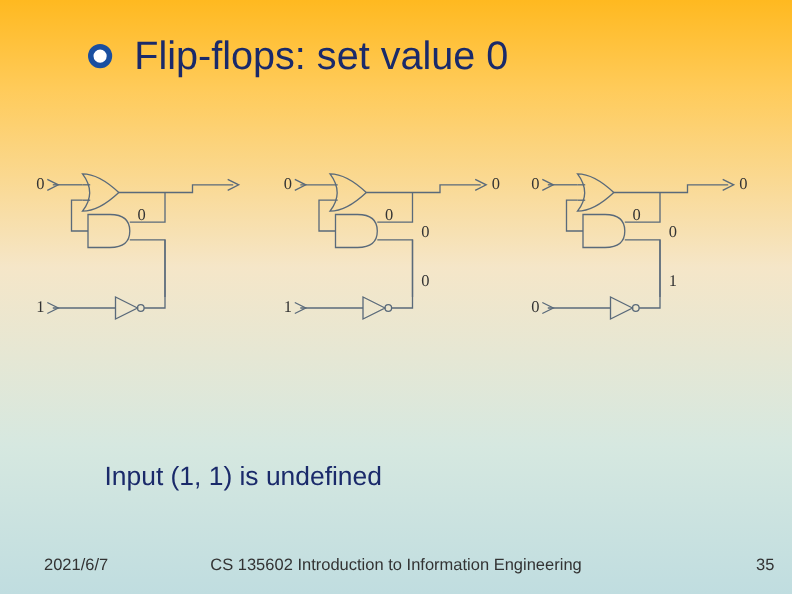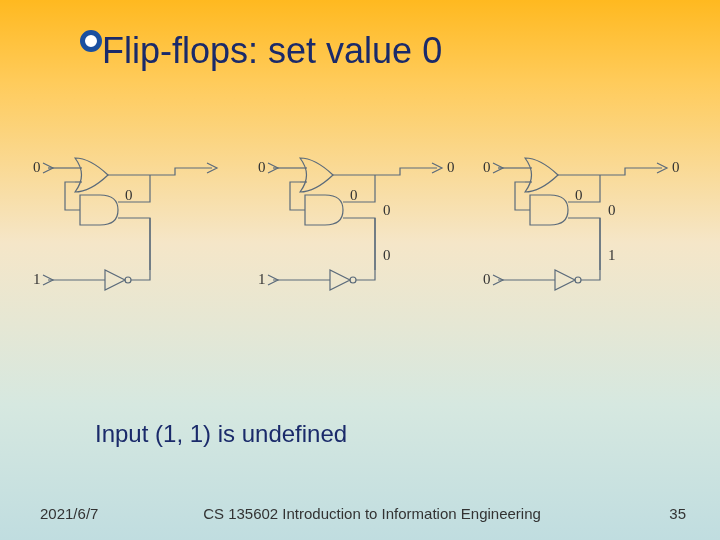--- a/index.html
+++ b/index.html
@@ -9,20 +9,22 @@
     background: linear-gradient(to bottom, #ffb920 0%, #ffcb5a 15%, #f5e6c8 45%, #d6e8e0 75%, #c0dde0 100%);
     font-family: Arial, sans-serif;
     position: relative;
     overflow: hidden;
   }
   .title-row {
     position: absolute;
     top: 30px;
     left: 80px;
     display: flex;
+    align-items: center;
+    gap: 20px;
   }
   .bullet {
     width: 22px;
     height: 22px;
     border: 5px solid #1a4fa0;
     border-radius: 50%;
     background: #fff;
   }
   .title {
     font-size: 36px;
@@ -51,25 +53,25 @@
     color: #1a2a6a;
     text-align: center;
   }
   .footer {
     position: absolute;
     bottom: 18px;
     left: 0;
     right: 0;
     display: flex;
     justify-content: space-between;
-    padding: 0 34px 0 40px;
+    padding: 0 16px 0 40px;
     font-size: 15px;
     color: #333;
   }
-  .footer .center { position: absolute; left: 50%; transform: translateX(-50%); margin-left: 12px; }
+  .footer .center { position: absolute; left: 50%; transform: translateX(-50%); }
   .sig {
     font-family: "Times New Roman", serif;
     font-size: 15px;
     fill: #333;
   }
 </style>
 </head>
 <body>
 
 <div class="title-row">

